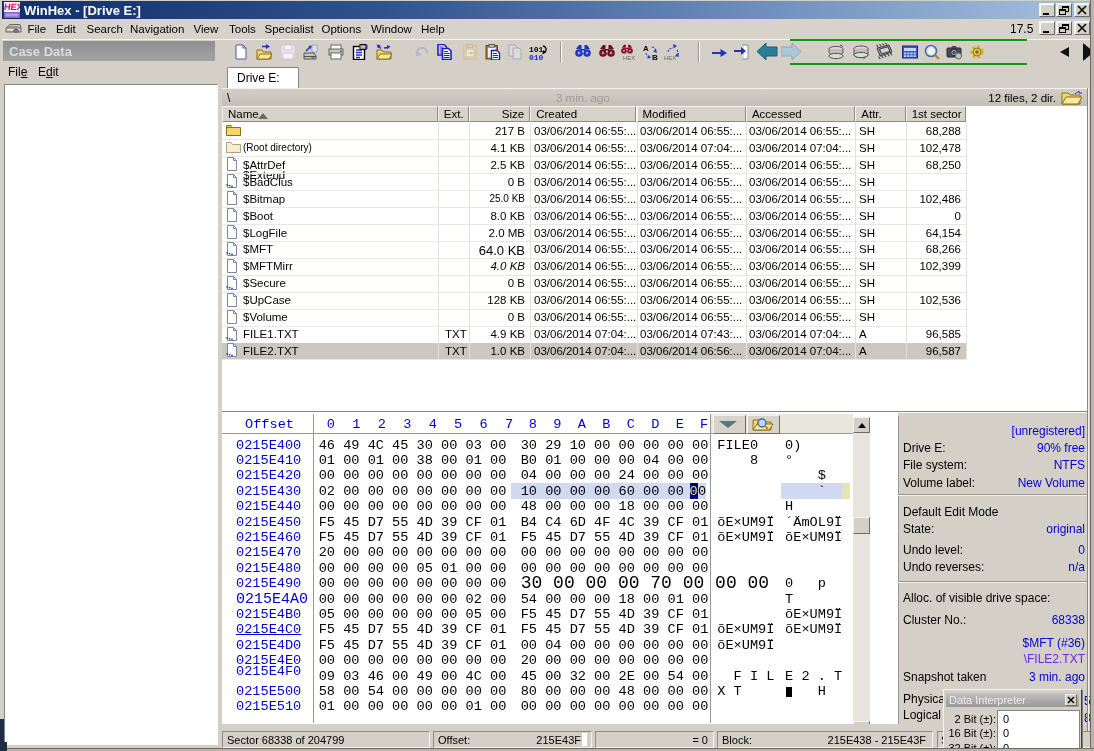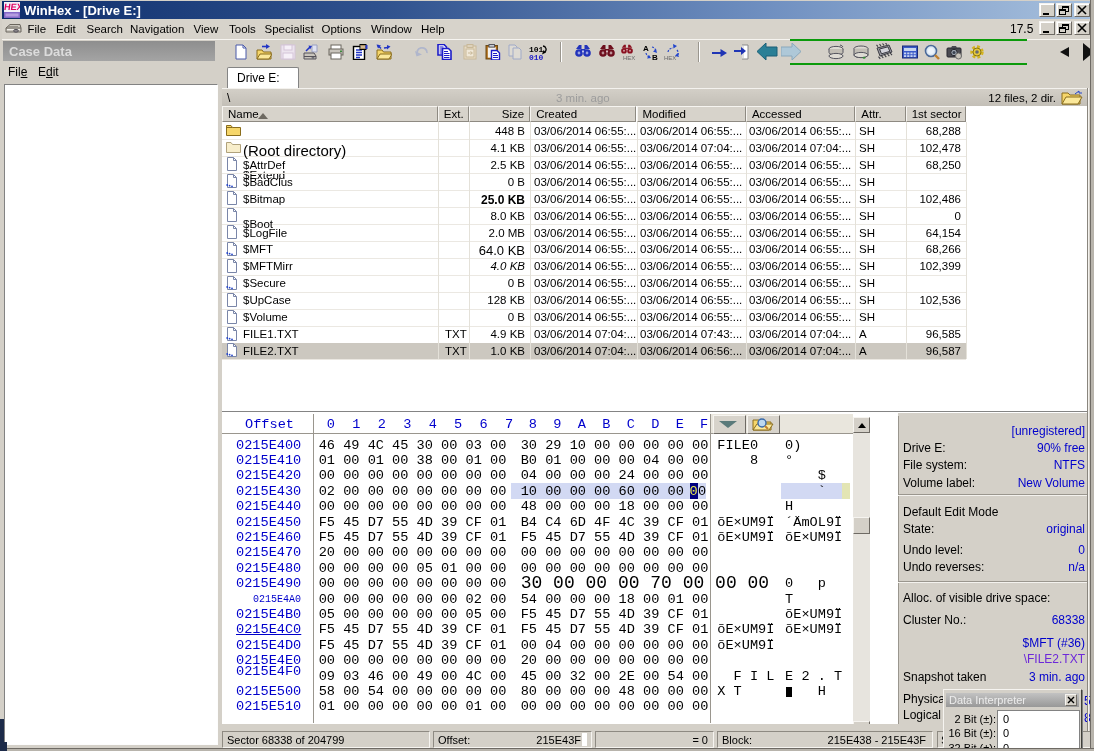--- a/index.html
+++ b/index.html
@@ -280,31 +280,31 @@
 <div class="abs" style="left:745.9px;top:106px;width:109.39999999999998px;height:16px;background:#d7d3cb;border:1px solid;border-color:#f6f4f0 #8e8a82 #8e8a82 #f6f4f0;font-size:11.5px;padding-left:5px;line-height:14px;">Accessed</div>
 <div class="abs" style="left:855.3px;top:106px;width:50.40000000000009px;height:16px;background:#d7d3cb;border:1px solid;border-color:#f6f4f0 #8e8a82 #8e8a82 #f6f4f0;font-size:11.5px;padding-left:5px;line-height:14px;">Attr.</div>
 <div class="abs" style="left:905.7px;top:106px;width:60.69999999999993px;height:16px;background:#d7d3cb;border:1px solid;border-color:#f6f4f0 #8e8a82 #8e8a82 #f6f4f0;font-size:11.5px;padding-left:5px;line-height:14px;">1st sector</div>
 <div class="abs" style="left:258px;top:112.5px;width:0;height:0;border-bottom:6px solid #6e6a62;border-left:5px solid transparent;border-right:5px solid transparent;"></div>
 <div class="abs" style="left:222px;top:139.3px;width:744px;height:1px;background:#ebe8e2;"></div>
 <svg class="abs" style="left:226px;top:124.4px" width="15" height="12" viewBox="0 0 15 12">
     <path d="M0.5 1.5 L5 1.5 L6.5 3.5 L14.5 3.5 L14.5 11.5 L0.5 11.5 Z" fill="#f6d66a" stroke="#8a6d1c"></path>
     <path d="M0.5 3.5 h6" stroke="#8a6d1c"></path>
   </svg>
 <div class="abs" style="left:243px;top:124.9px;font-size:11.5px;margin-top:44px;">$Extend</div>
-<div class="abs" style="right:569px;top:124.9px;font-size:11.5px;">448 B</div>
+<div class="abs" style="right:569px;top:124.9px;font-size:11.5px;">217 B</div>
 <div class="abs" style="left:534px;top:124.9px;font-size:11.5px;">03/06/2014 06:55:...</div>
 <div class="abs" style="left:640px;top:124.9px;font-size:11.5px;">03/06/2014 06:55:...</div>
 <div class="abs" style="left:749px;top:124.9px;font-size:11.5px;">03/06/2014 06:55:...</div>
 <div class="abs" style="left:859px;top:124.9px;font-size:11.5px;">SH</div>
 <div class="abs" style="right:133px;top:124.9px;font-size:11.5px;">68,288</div>
 <div class="abs" style="left:222px;top:156.3px;width:744px;height:1px;background:#ebe8e2;"></div>
 <svg class="abs" style="left:226px;top:141.33px" width="15" height="12" viewBox="0 0 15 12">
     <path d="M0.5 1.5 L5 1.5 L6.5 3.5 L14.5 3.5 L14.5 11.5 L0.5 11.5 Z" fill="#f8eecb" stroke="#b0a27c"></path>
   </svg>
-<div class="abs" style="left:243px;top:141.8px;font-size:15px;">(Root directory)</div>
+<div class="abs" style="left:243px;top:141.8px;font-size:10px;">(Root directory)</div>
 <div class="abs" style="right:569px;top:141.8px;font-size:11.5px;">4.1 KB</div>
 <div class="abs" style="left:534px;top:141.8px;font-size:11.5px;">03/06/2014 06:55:...</div>
 <div class="abs" style="left:640px;top:141.8px;font-size:11.5px;">03/06/2014 07:04:...</div>
 <div class="abs" style="left:749px;top:141.8px;font-size:11.5px;">03/06/2014 07:04:...</div>
 <div class="abs" style="left:859px;top:141.8px;font-size:11.5px;">SH</div>
 <div class="abs" style="right:133px;top:141.8px;font-size:11.5px;">102,478</div>
 <div class="abs" style="left:222px;top:173.2px;width:744px;height:1px;background:#ebe8e2;"></div>
 <svg class="abs" style="left:226px;top:157.26px" width="12" height="14" viewBox="0 0 12 14">
     <path d="M1.5 0.5 L7.5 0.5 L10.5 3.5 L10.5 13.5 L1.5 13.5 Z" fill="#fff" stroke="#7a86a8"></path>
     <path d="M7.5 0.5 L7.5 3.5 L10.5 3.5" fill="none" stroke="#7a86a8"></path>
@@ -329,32 +329,32 @@
 <div class="abs" style="left:534px;top:175.7px;font-size:11.5px;">03/06/2014 06:55:...</div>
 <div class="abs" style="left:640px;top:175.7px;font-size:11.5px;">03/06/2014 06:55:...</div>
 <div class="abs" style="left:749px;top:175.7px;font-size:11.5px;">03/06/2014 06:55:...</div>
 <div class="abs" style="left:859px;top:175.7px;font-size:11.5px;">SH</div>
 <div class="abs" style="left:222px;top:207.1px;width:744px;height:1px;background:#ebe8e2;"></div>
 <svg class="abs" style="left:226px;top:191.12px" width="12" height="14" viewBox="0 0 12 14">
     <path d="M1.5 0.5 L7.5 0.5 L10.5 3.5 L10.5 13.5 L1.5 13.5 Z" fill="#fff" stroke="#7a86a8"></path>
     <path d="M7.5 0.5 L7.5 3.5 L10.5 3.5" fill="none" stroke="#7a86a8"></path>
   </svg>
 <div class="abs" style="left:243px;top:192.6px;font-size:11.5px;">$Bitmap</div>
-<div class="abs" style="right:569px;top:192.6px;font-size:12px;font-weight:bold;">25.0 KB</div>
+<div class="abs" style="right:569px;top:192.6px;font-size:10px;">25.0 KB</div>
 <div class="abs" style="left:534px;top:192.6px;font-size:11.5px;">03/06/2014 06:55:...</div>
 <div class="abs" style="left:640px;top:192.6px;font-size:11.5px;">03/06/2014 06:55:...</div>
 <div class="abs" style="left:749px;top:192.6px;font-size:11.5px;">03/06/2014 06:55:...</div>
 <div class="abs" style="left:859px;top:192.6px;font-size:11.5px;">SH</div>
 <div class="abs" style="right:133px;top:192.6px;font-size:11.5px;">102,486</div>
 <div class="abs" style="left:222px;top:224.0px;width:744px;height:1px;background:#ebe8e2;"></div>
 <svg class="abs" style="left:226px;top:208.05px" width="12" height="14" viewBox="0 0 12 14">
     <path d="M1.5 0.5 L7.5 0.5 L10.5 3.5 L10.5 13.5 L1.5 13.5 Z" fill="#fff" stroke="#7a86a8"></path>
     <path d="M7.5 0.5 L7.5 3.5 L10.5 3.5" fill="none" stroke="#7a86a8"></path>
   </svg>
-<div class="abs" style="left:243px;top:209.6px;font-size:11.5px;margin-top:8px;">$Boot</div>
+<div class="abs" style="left:243px;top:209.6px;font-size:11.5px;">$Boot</div>
 <div class="abs" style="right:569px;top:209.6px;font-size:11.5px;">8.0 KB</div>
 <div class="abs" style="left:534px;top:209.6px;font-size:11.5px;">03/06/2014 06:55:...</div>
 <div class="abs" style="left:640px;top:209.6px;font-size:11.5px;">03/06/2014 06:55:...</div>
 <div class="abs" style="left:749px;top:209.6px;font-size:11.5px;">03/06/2014 06:55:...</div>
 <div class="abs" style="left:859px;top:209.6px;font-size:11.5px;">SH</div>
 <div class="abs" style="right:133px;top:209.6px;font-size:11.5px;">0</div>
 <div class="abs" style="left:222px;top:240.9px;width:744px;height:1px;background:#ebe8e2;"></div>
 <svg class="abs" style="left:226px;top:224.98000000000002px" width="12" height="14" viewBox="0 0 12 14">
     <path d="M1.5 0.5 L7.5 0.5 L10.5 3.5 L10.5 13.5 L1.5 13.5 Z" fill="#fff" stroke="#7a86a8"></path>
     <path d="M7.5 0.5 L7.5 3.5 L10.5 3.5" fill="none" stroke="#7a86a8"></path>
@@ -521,21 +521,21 @@
 <div class="abs blue" style="left:236px;top:545.4px;font-family:'Liberation Mono',monospace;white-space:pre;font-size:13.6px;line-height:15.4px;">0215E470</div>
 <div class="abs" style="left:318.7px;top:545.4px;font-family:'Liberation Mono',monospace;white-space:pre;font-size:13.6px;line-height:15.4px;">20 00 00 00 00 00 00 00</div>
 <div class="abs" style="left:520.7px;top:545.4px;font-family:'Liberation Mono',monospace;white-space:pre;font-size:13.6px;line-height:15.4px;">00 00 00 00 00 00 00 00</div>
 <div class="abs blue" style="left:236px;top:560.8px;font-family:'Liberation Mono',monospace;white-space:pre;font-size:13.6px;line-height:15.4px;">0215E480</div>
 <div class="abs" style="left:318.7px;top:560.8px;font-family:'Liberation Mono',monospace;white-space:pre;font-size:13.6px;line-height:15.4px;">00 00 00 00 05 01 00 00</div>
 <div class="abs" style="left:520.7px;top:560.8px;font-family:'Liberation Mono',monospace;white-space:pre;font-size:13.6px;line-height:15.4px;">00 00 00 00 00 00 00 00</div>
 <div class="abs blue" style="left:236px;top:576.2px;font-family:'Liberation Mono',monospace;white-space:pre;font-size:13.6px;line-height:15.4px;">0215E490</div>
 <div class="abs" style="left:318.7px;top:576.2px;font-family:'Liberation Mono',monospace;white-space:pre;font-size:13.6px;line-height:15.4px;">00 00 00 00 00 00 00 00</div>
 <div class="abs" style="left:520.7px;top:576.2px;font-family:'Liberation Mono',monospace;white-space:pre;font-size:18px;line-height:15.4px;">30 00 00 00 70 00 00 00</div>
 <div class="abs" style="left:785.1px;top:576.2px;font-family:'Liberation Mono',monospace;white-space:pre;font-size:13.6px;line-height:15.4px;">0   p</div>
-<div class="abs blue" style="left:236px;top:591.6px;font-family:'Liberation Mono',monospace;white-space:pre;font-size:10px;line-height:15.4px;margin-left:17px;">0215E4A0</div>
+<div class="abs blue" style="left:236px;top:591.6px;font-family:'Liberation Mono',monospace;white-space:pre;font-size:15px;line-height:15.4px;">0215E4A0</div>
 <div class="abs" style="left:318.7px;top:591.6px;font-family:'Liberation Mono',monospace;white-space:pre;font-size:13.6px;line-height:15.4px;">00 00 00 00 00 00 02 00</div>
 <div class="abs" style="left:520.7px;top:591.6px;font-family:'Liberation Mono',monospace;white-space:pre;font-size:13.6px;line-height:15.4px;">54 00 00 00 18 00 01 00</div>
 <div class="abs" style="left:785.1px;top:591.6px;font-family:'Liberation Mono',monospace;white-space:pre;font-size:13.6px;line-height:15.4px;">T</div>
 <div class="abs blue" style="left:236px;top:607.0px;font-family:'Liberation Mono',monospace;white-space:pre;font-size:13.6px;line-height:15.4px;">0215E4B0</div>
 <div class="abs" style="left:318.7px;top:607.0px;font-family:'Liberation Mono',monospace;white-space:pre;font-size:13.6px;line-height:15.4px;">05 00 00 00 00 00 05 00</div>
 <div class="abs" style="left:520.7px;top:607.0px;font-family:'Liberation Mono',monospace;white-space:pre;font-size:13.6px;line-height:15.4px;">F5 45 D7 55 4D 39 CF 01</div>
 <div class="abs" style="left:785.1px;top:607.0px;font-family:'Liberation Mono',monospace;white-space:pre;font-size:13.6px;line-height:15.4px;">õE×UM9Ï</div>
 <div class="abs blue" style="left:236px;top:622.4px;font-family:'Liberation Mono',monospace;white-space:pre;font-size:13.6px;line-height:15.4px;text-decoration:underline;">0215E4C0</div>
 <div class="abs" style="left:318.7px;top:622.4px;font-family:'Liberation Mono',monospace;white-space:pre;font-size:13.6px;line-height:15.4px;">F5 45 D7 55 4D 39 CF 01</div>
 <div class="abs" style="left:520.7px;top:622.4px;font-family:'Liberation Mono',monospace;white-space:pre;font-size:13.6px;line-height:15.4px;">F5 45 D7 55 4D 39 CF 01</div>

